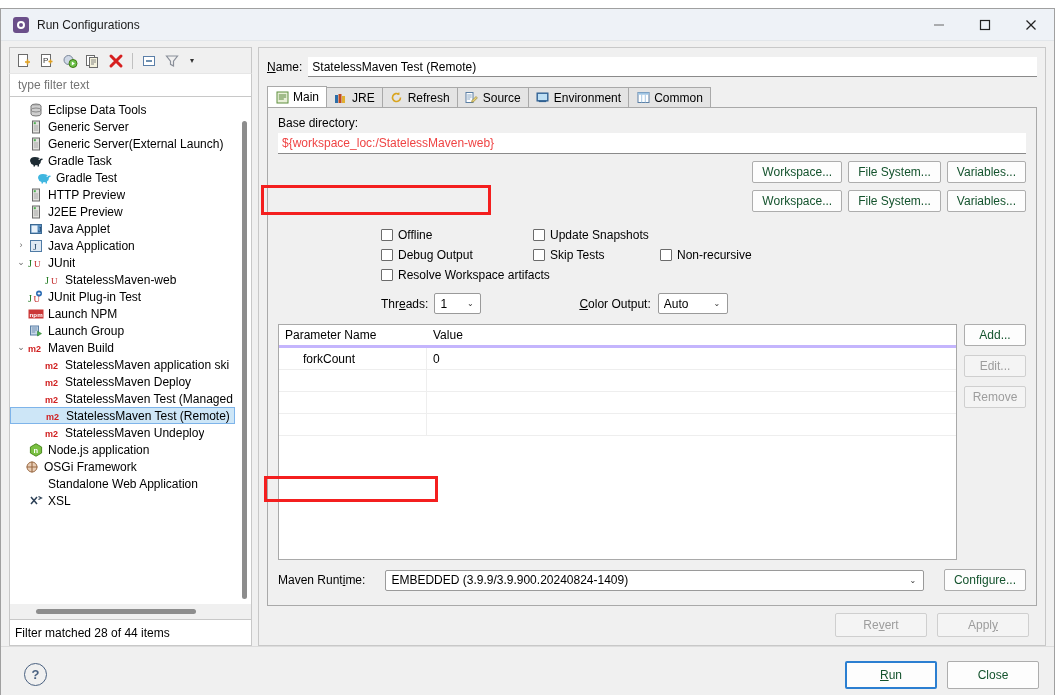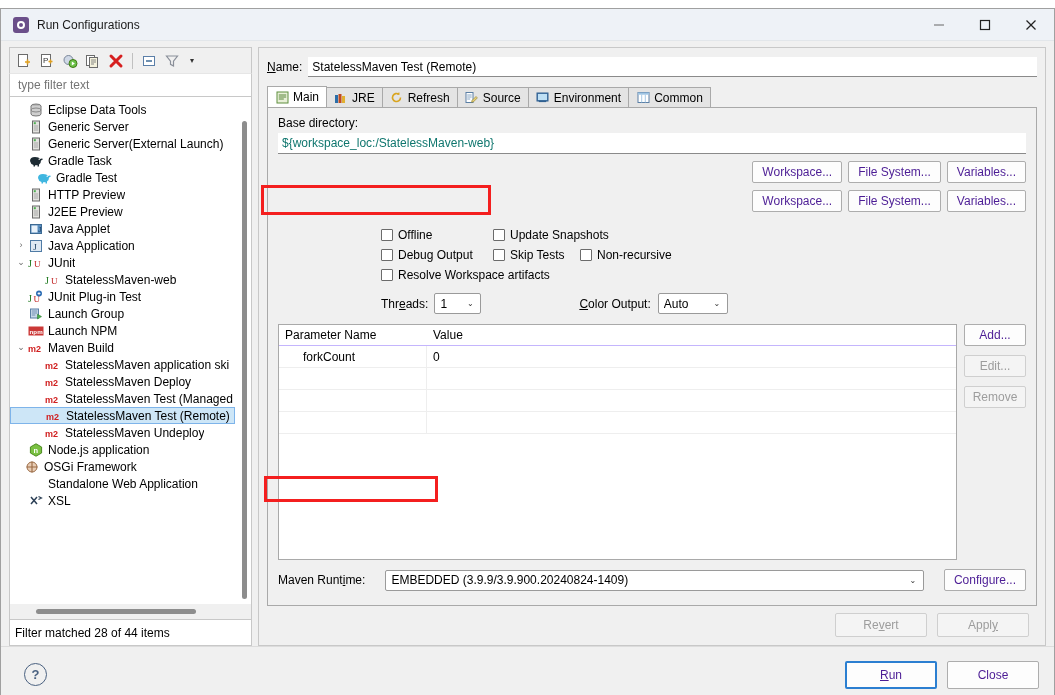--- a/index.html
+++ b/index.html
@@ -243,47 +243,47 @@
     position: relative;
     display: flex; flex-direction: column;
     overflow: hidden;
   }
   .fieldlabel { font-size: 12px; }
   .textfield {
     height: 21px; background: #ffffff;
     border: none; border-bottom: 1px solid #8a8a8a;
     font-family: "Liberation Sans", sans-serif; font-size: 12px;
     padding: 0 4px; box-sizing: border-box; outline: none;
-    width: 100%; color: #0f766e;
+    width: 100%; color: #ef4444;
   }
   .textfield.dim { color: #8b8b8b; }
   .btnrow { display: flex; justify-content: flex-end; gap: 6px; margin-top: 7px; }
   .btn {
     height: 22px; min-width: 76px; padding: 0 9px;
     background: #fdfdfd;
     border: 1px solid #adadad; border-radius: 2px;
     font-family: "Liberation Sans", sans-serif; font-size: 12px;
-    color: #4c1d95; box-sizing: border-box;
+    color: #14532d; box-sizing: border-box;
     display: flex; align-items: center; justify-content: center;
     white-space: nowrap;
   }
   .btn.disabled { color: #9d9d9d; background: #f4f4f4; border-color: #cfcfcf; }
   .btn u { text-decoration: underline; }
 
   .grid2 {
     display: grid;
     grid-template-columns: 88px 1fr;
     row-gap: 5px; column-gap: 6px;
     align-items: center;
     margin-top: 10px;
   }
   .grid2 .lab { text-align: right; font-size: 12px; }
 
   .checks { margin-top: 13px; padding-left: 103px; }
-  .chkrow { display: flex; align-items: center; height: 20px; }
+  .chkrow { display: flex; align-items: center; height: 20px; gap: 40px; }
   .chk {
     display: flex; align-items: center; gap: 5px;
     font-size: 12px; white-space: nowrap;
   }
   .cbox {
     width: 12px; height: 12px; background: #fff;
     border: 1px solid #6b6b6b; border-radius: 1px;
     box-sizing: border-box; flex: 0 0 12px;
   }
   .threadsrow {
@@ -304,21 +304,21 @@
   
   .tablewrap { display: flex; gap: 7px; margin-top: 10px; flex: 1; min-height: 0; }
   .ptable {
     flex: 1; background: #ffffff;
     border: 1px solid #a9a9a9; box-sizing: border-box;
     display: flex; flex-direction: column;
     overflow: hidden;
   }
   .ptable-head {
     display: flex; height: 20px; flex: 0 0 20px;
-    border-bottom: 1px solid #c4b5fd;
+    border-bottom: 3px solid #c4b5fd;
     align-items: center; font-size: 12px;
   }
   .ptable-head .c1 { width: 148px; flex: 0 0 148px; padding-left: 6px; box-sizing: border-box; }
   .ptable-head .c2 { flex: 1; padding-left: 6px; box-sizing: border-box; }
   .ptable-row {
     display: flex; height: 21px; flex: 0 0 21px;
     border-bottom: 1px solid #eeeeee; font-size: 12px;
     align-items: center;
   }
   .ptable-row .c1 {
@@ -577,37 +577,37 @@
                   <text x="5.5" y="12" font-size="9" font-family="Liberation Serif" fill="#c01f1f">U</text>
                   <circle cx="11" cy="3.5" r="3" fill="#2f6fb5"></circle>
                   <path d="M9.6 3.5 h2.8 M11 2.1 v2.8" stroke="#fff" stroke-width="0.9"></path>
                 </svg>
               </span>
               <span class="tlabel">JUnit Plug-in Test</span>
             </div>
             <div class="tnode" style="padding-left: 4px;">
               <span class="twisty"></span>
               <span class="ticon">
+                <svg width="16" height="12" viewBox="0 0 16 12">
+                  <rect x="0.5" y="1.5" width="15" height="9" fill="#cb3837"></rect>
+                  <text x="1.6" y="8.6" font-size="6.2" font-family="Liberation Sans" font-weight="bold" fill="#fff">npm</text>
+                </svg>
+              </span>
+              <span class="tlabel">Launch NPM</span>
+            </div>
+            <div class="tnode" style="padding-left: 4px;">
+              <span class="twisty"></span>
+              <span class="ticon">
                 <svg width="14" height="14" viewBox="0 0 14 14">
                   <rect x="1.5" y="2" width="8" height="9" fill="#c9d9ea" stroke="#5a7fa5"></rect>
                   <path d="M2.8 4 h5.5 M2.8 6 h5.5 M2.8 8 h3.5" stroke="#5a7fa5" stroke-width="0.8"></path>
                   <path d="M8.5 7.2 l4 2.4 -4 2.4z" fill="#4caf50" stroke="#2e7d32" stroke-width="0.6"></path>
                 </svg>
               </span>
               <span class="tlabel">Launch Group</span>
-            </div>
-            <div class="tnode" style="padding-left: 4px;">
-              <span class="twisty"></span>
-              <span class="ticon">
-                <svg width="16" height="12" viewBox="0 0 16 12">
-                  <rect x="0.5" y="1.5" width="15" height="9" fill="#cb3837"></rect>
-                  <text x="1.6" y="8.6" font-size="6.2" font-family="Liberation Sans" font-weight="bold" fill="#fff">npm</text>
-                </svg>
-              </span>
-              <span class="tlabel">Launch NPM</span>
             </div>
             <div class="tnode" style="padding-left: 4px;">
               <span class="twisty">⌄</span>
               <span class="ticon">
                 <svg width="16" height="13" viewBox="0 0 16 13">
                   <text x="0" y="10.5" font-size="9" font-family="Liberation Sans" font-weight="bold" fill="#d02020">m2</text>
                 </svg>
               </span>
               <span class="tlabel">Maven Build</span>
             </div>

